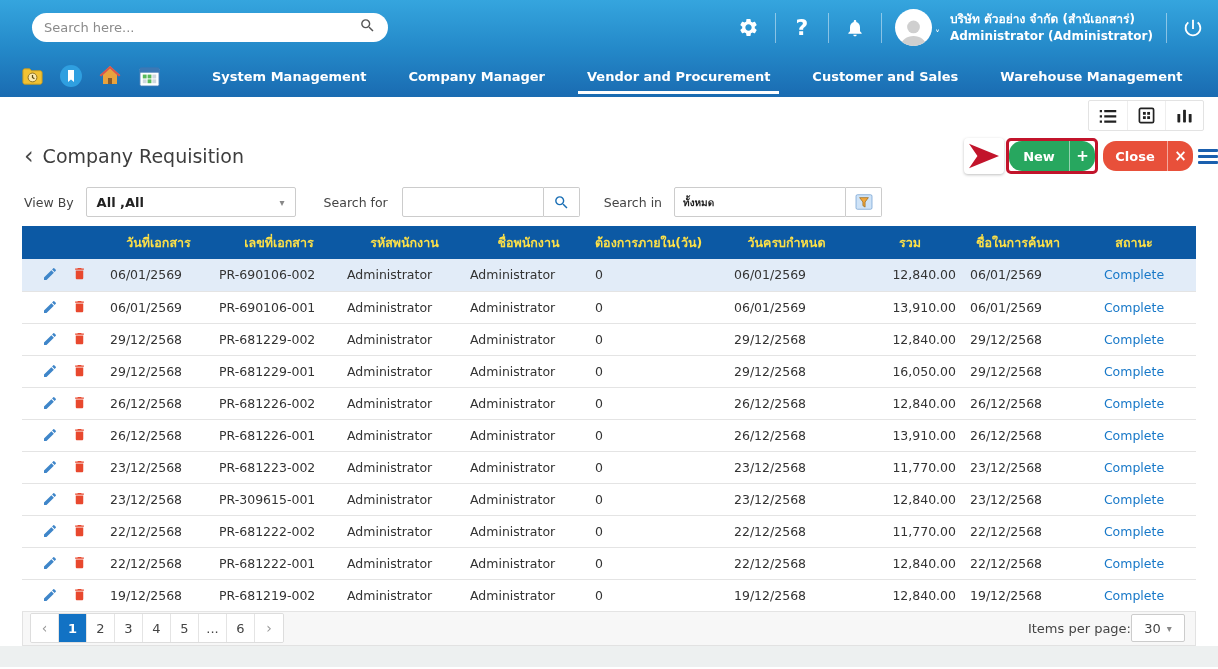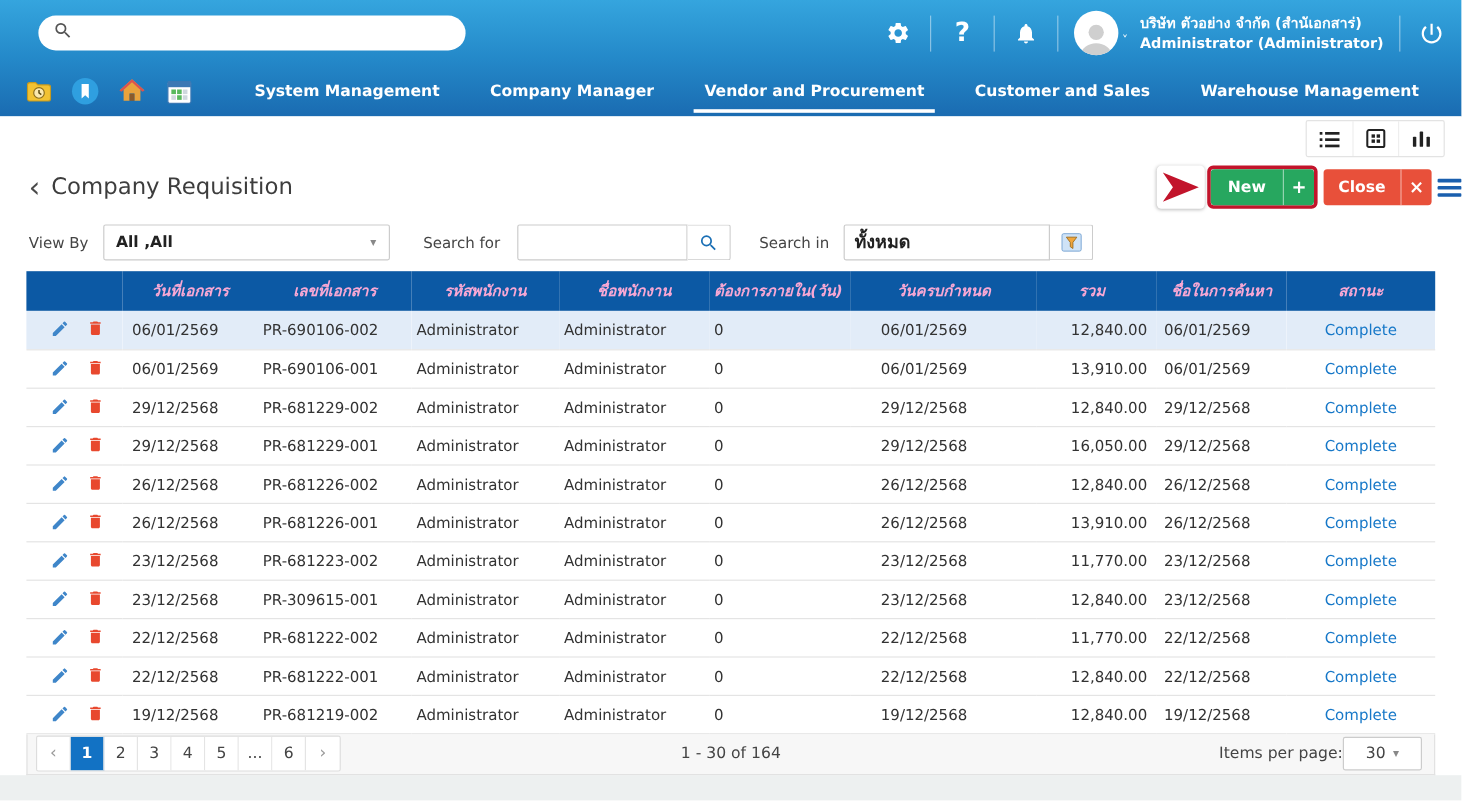--- a/index.html
+++ b/index.html
@@ -37,42 +37,42 @@
   .view-group { position:absolute; right:14px; top:3px; display:flex; border:1px solid #e3e3e3; background:#fff; border-radius:2px; }
   .view-cell { width:38px; height:29px; display:flex; align-items:center; justify-content:center; cursor:pointer; }
   .view-cell + .view-cell { border-left:1px solid #eee; }
   
   .title-row { height:48px; display:flex; align-items:center; padding:0 24px; position:relative; }
   .back-chev { font-size:24px; color:#4a4a4a; line-height:1; margin-right:9px; cursor:pointer; font-weight:normal; }
   .page-title { font-size:19px; color:#3d3d3d; }
   .actions-right { position:absolute; right:0; top:6px; display:flex; align-items:center; }
   .arrow-note { width:40px; height:36px; background:#fff; border-radius:4px; box-shadow:0 1px 3px rgba(0,0,0,.25); display:flex; align-items:center; justify-content:center; margin-right:2px; }
   .new-outline { border:3px solid #c2142b; border-radius:5px; margin-right:5px; }
-  .btn { display:flex; align-items:stretch; height:30px; border-radius:3px; color:#fff; font-size:13px; cursor:pointer; overflow:hidden; }
+  .btn { display:flex; align-items:stretch; height:30px; border-radius:13px; color:#fff; font-size:13px; cursor:pointer; overflow:hidden; }
   .btn-new { background:#27a75f; width:86px; }
   .btn-close { background:#e8503a; width:90px; margin-right:3px; }
   .btn-label { flex:1; display:flex; align-items:center; justify-content:center; font-weight:bold; }
   .btn-sym { width:26px; display:flex; align-items:center; justify-content:center; border-left:1px solid rgba(255,255,255,.5); font-size:15px; font-weight:bold; }
   .side-menu-ic { width:20px; display:flex; flex-direction:column; gap:3px; margin-left:2px; }
   .side-menu-ic span { height:3px; background:#1a5fae; border-radius:1px; }
   
   .filter-row { height:44px; display:flex; align-items:center; padding:0 24px; font-size:12.5px; color:#444; }
   .fl-label { margin-right:12px; white-space:nowrap; }
-  .select-box { width:239px; height:30px; border:1px solid #ccc; border-radius:2px; background:#fff; display:flex; align-items:center; padding:0 10px; cursor:pointer; }
+  .select-box { width:210px; height:30px; border:1px solid #ccc; border-radius:2px; background:#fff; display:flex; align-items:center; padding:0 10px; cursor:pointer; }
   .select-box .val { flex:1; font-size:13px; font-weight:bold; color:#222; }
   .caret { color:#888; font-size:10px; }
-  .text-input { height:30px; border:1px solid #ccc; border-radius:2px 0 0 2px; padding:0 8px; font-size:15px; font-family:inherit; color:#222; outline:none; }
+  .text-input { height:30px; border:1px solid #ccc; border-radius:2px 0 0 2px; padding:0 8px; font-size:10px; font-family:inherit; color:#222; outline:none; }
   .inp-searchfor { width:142px; margin-left:2px; }
   .inp-searchin { width:172px; font-weight:bold; }
   .sq-btn { width:36px; height:30px; border:1px solid #ccc; border-left:none; background:#fff; display:flex; align-items:center; justify-content:center; cursor:pointer; border-radius:0 2px 2px 0; }
   .gap28 { width:28px; } .gap24 { width:24px; }
   
   .table-wrap { margin:2px 22px 0 22px; }
   table { width:100%; border-collapse:collapse; table-layout:fixed; font-size:12.5px; color:#333; }
-  thead th { background:#0c59a4; color:#f9a8d4; font-weight:bold; height:33px; text-align:center; font-size:12.5px;font-style:italic; }
+  thead th { background:#0c59a4; color:#fde047; font-weight:bold; height:33px; text-align:center; font-size:12.5px; }
   thead th.h-days { text-align:left; padding-left:4px; }
   thead th.h-total { text-align:center; padding-right:8px;margin-top:18px; }
   tbody tr { height:32px; background:#fff; border-bottom:1px solid #e4e4e4; }
   tbody tr.selected { background:#e2ecf8; }
   td { padding:0 4px; white-space:nowrap; overflow:hidden; }
   .c-actions { padding-left:20px; }
   .act { display:inline-flex; width:17px; height:17px; vertical-align:middle; cursor:pointer; }
   .act + .act { margin-left:9px; }
   .c-date { padding-left:8px; }
   .c-due { padding-left:25px; }
@@ -83,29 +83,30 @@
   
   .pagebar { margin:0 22px; height:34px; background:#f7f7f7; border:1px solid #e2e2e2; border-top:none; display:flex; align-items:center; position:relative; font-size:13px; color:#444; }
   .pager { display:flex; margin-left:7px; border:1px solid #ddd; border-radius:2px; overflow:hidden; }
   .pg { min-width:28px; height:28px; display:flex; align-items:center; justify-content:center; background:#fff; border-right:1px solid #e4e4e4; cursor:pointer; color:#444; }
   .pg:last-child { border-right:none; }
   .pg.chev { color:#999; font-size:14px; }
   .pg.active { background:#1272c4; color:#fff; font-weight:bold; }
   .range-text { position:absolute; left:0; right:0; text-align:center; pointer-events:none; }
   .per-page { margin-left:auto; display:flex; align-items:center; margin-right:10px; }
   .pp-label { margin-right:0; }
-  .pp-select { width:66px; height:28px; background:#fff; border:1px solid #ccc; border-radius:2px; display:flex; align-items:center; justify-content:center; gap:6px; cursor:pointer; }
+  .pp-select { width:54px; height:28px; background:#fff; border:1px solid #ccc; border-radius:2px; display:flex; align-items:center; justify-content:center; gap:6px; cursor:pointer; }
   .footer-space { height:21px; background:#edf0f0; }
 </style>
 </head>
 <body>
 
 <div class="header">
   <div class="topbar">
     <div class="search-pill">
+      <input type="text" placeholder="Search here..." style="">
       <span>
         <svg width="17" height="17" viewBox="0 0 24 24" fill="#555">
             <path d="M15.5 14h-.79l-.28-.27A6.47 6.47 0 0 0 16 9.5 6.5 6.5 0 1 0 9.5 16c1.61 0 3.09-.59 4.23-1.57l.27.28v.79l5 4.99L20.49 19l-4.99-5zm-6 0C7.01 14 5 11.99 5 9.5S7.01 5 9.5 5 14 7.01 14 9.5 11.99 14 9.5 14z"></path>
           </svg>
       </span>
     </div>
     <div class="top-right">
       <span class="icon-btn">
         <svg width="21" height="21" viewBox="0 0 24 24" fill="#fff">
             <path d="M19.14 12.94c.04-.3.06-.61.06-.94 0-.32-.02-.64-.07-.94l2.03-1.58a.49.49 0 0 0 .12-.61l-1.92-3.32a.488.488 0 0 0-.59-.22l-2.39.96c-.5-.38-1.03-.7-1.62-.94l-.36-2.54a.484.484 0 0 0-.48-.41h-3.84c-.24 0-.43.17-.47.41l-.36 2.54c-.59.24-1.13.57-1.62.94l-2.39-.96c-.22-.08-.47 0-.59.22L2.74 8.87c-.12.21-.08.47.12.61l2.03 1.58c-.05.3-.09.63-.09.94s.02.64.07.94l-2.03 1.58a.49.49 0 0 0-.12.61l1.92 3.32c.12.22.37.29.59.22l2.39-.96c.5.38 1.03.7 1.62.94l.36 2.54c.05.24.24.41.48.41h3.84c.24 0 .44-.17.47-.41l.36-2.54c.59-.24 1.13-.56 1.62-.94l2.39.96c.22.08.47 0 .59-.22l1.92-3.32c.12-.22.07-.47-.12-.61l-2.01-1.58zM12 15.6c-1.98 0-3.6-1.62-3.6-3.6s1.62-3.6 3.6-3.6 3.6 1.62 3.6 3.6-1.62 3.6-3.6 3.6z"></path>
@@ -560,21 +561,20 @@
       <span class="pg chev">‹</span>
       <span class="pg active">1</span>
       <span class="pg">2</span>
       <span class="pg">3</span>
       <span class="pg">4</span>
       <span class="pg">5</span>
       <span class="pg">...</span>
       <span class="pg">6</span>
       <span class="pg chev">›</span>
     </div>
-  <span class="range-text">1 - 30 of 164</span>
   <div class="per-page">
     <span class="pp-label">Items per page:</span>
     <span class="pp-select">
       <span>30</span>
       <span class="caret">▾</span>
     </span>
   </div>
 </div>
 <div class="footer-space"></div>
 

